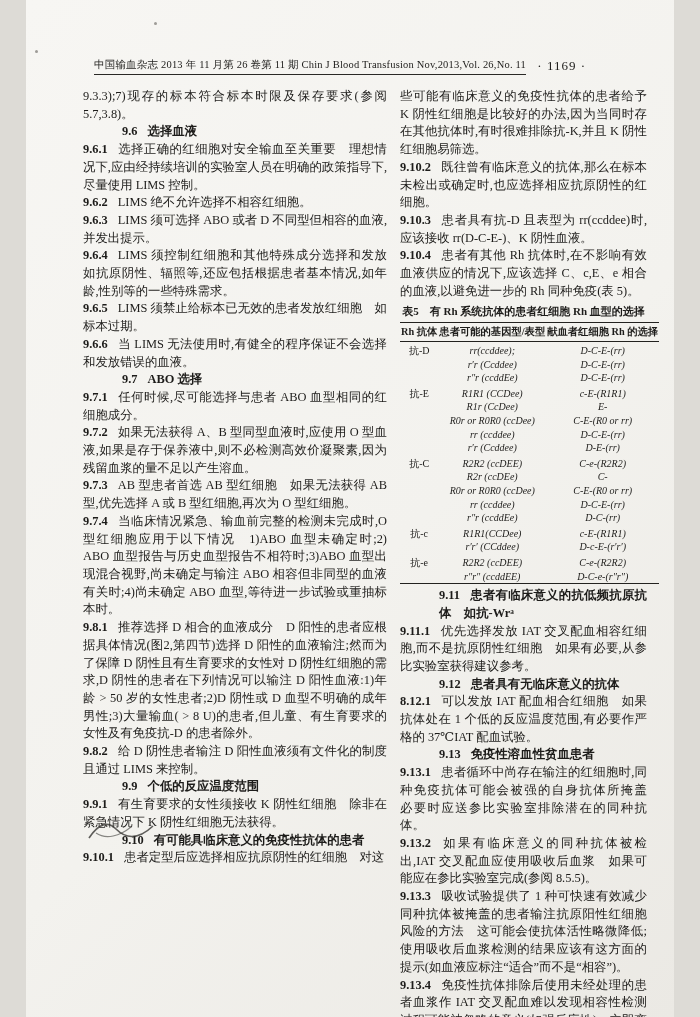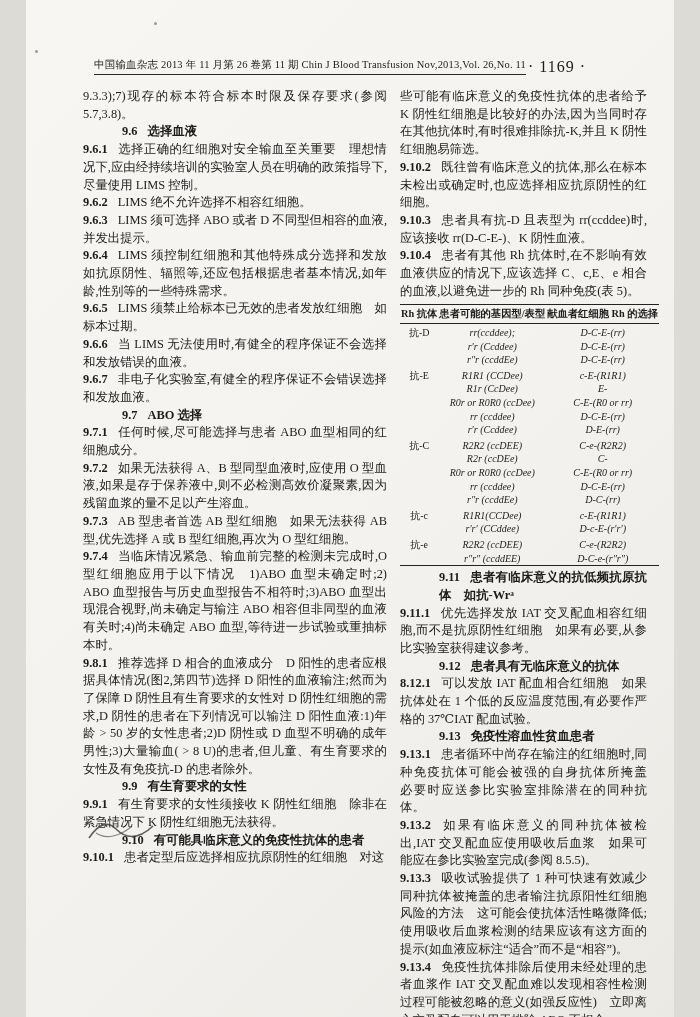--- a/index.html
+++ b/index.html
@@ -18,21 +18,21 @@
     position:absolute;top:58px;left:68px;right:40px;
     font-size:10.5px;letter-spacing:.2px;white-space:nowrap;
   }
   .journal-line{
     display:inline-block;
     border-bottom:1px solid #2a2926;
     padding-bottom:2px;
   }
   .page-no{
     position:absolute;right:48px;top:0;
-    font-size:16px;letter-spacing:1px;
+    font-size:13px;letter-spacing:1px;
   }
   
   .content{
     position:absolute;top:88px;left:57px;right:27px;
     display:flex;gap:13px;
   }
   .col{font-size:12.4px;line-height:17.7px;text-align:justify;}
   .col-left{width:304px;flex:none;}
   .col-right{flex:1;min-width:0;}
   .para{margin:0;}
@@ -90,38 +90,38 @@
         <p class="para"><span class="num">9.6.2</span><span>LIMS 绝不允许选择不相容红细胞。</span></p>
 
         <p class="para"><span class="num">9.6.3</span><span>LIMS 须可选择 ABO 或者 D 不同型但相容的血液,并发出提示。</span></p>
 
         <p class="para"><span class="num">9.6.4</span><span>LIMS 须控制红细胞和其他特殊成分选择和发放　如抗原阴性、辐照等,还应包括根据患者基本情况,如年龄,性别等的一些特殊需求。</span></p>
 
         <p class="para"><span class="num">9.6.5</span><span>LIMS 须禁止给标本已无效的患者发放红细胞　如标本过期。</span></p>
 
         <p class="para"><span class="num">9.6.6</span><span>当 LIMS 无法使用时,有健全的程序保证不会选择和发放错误的血液。</span></p>
 
-        <p class="para"><span class="num">9.6.7</span><span>非电子化实验室,有健全的程序保证不会错误选择和发放血液。</span></p>
 
         <p class="para bold"><span class="num">9.7</span><span>ABO 选择</span></p>
 
         <p class="para"><span class="num">9.7.1</span><span>任何时候,尽可能选择与患者 ABO 血型相同的红细胞成分。</span></p>
 
         <p class="para"><span class="num">9.7.2</span><span>如果无法获得 A、B 型同型血液时,应使用 O 型血液,如果是存于保养液中,则不必检测高效价凝聚素,因为残留血浆的量不足以产生溶血。</span></p>
 
         <p class="para"><span class="num">9.7.3</span><span>AB 型患者首选 AB 型红细胞　如果无法获得 AB 型,优先选择 A 或 B 型红细胞,再次为 O 型红细胞。</span></p>
 
         <p class="para"><span class="num">9.7.4</span><span>当临床情况紧急、输血前完整的检测未完成时,O 型红细胞应用于以下情况　1)ABO 血型未确定时;2) ABO 血型报告与历史血型报告不相符时;3)ABO 血型出现混合视野,尚未确定与输注 ABO 相容但非同型的血液有关时;4)尚未确定 ABO 血型,等待进一步试验或重抽标本时。</span></p>
 
 
         <p class="para"><span class="num">9.8.1</span><span>推荐选择 D 相合的血液成分　D 阳性的患者应根据具体情况(图2,第四节)选择 D 阳性的血液输注;然而为了保障 D 阴性且有生育要求的女性对 D 阴性红细胞的需求,D 阴性的患者在下列情况可以输注 D 阳性血液:1)年龄 &gt; 50 岁的女性患者;2)D 阴性或 D 血型不明确的成年男性;3)大量输血( &gt; 8 U)的患者,但儿童、有生育要求的女性及有免疫抗-D 的患者除外。</span></p>
 
-
-
-        <p class="para bold"><span class="num">9.9</span><span>有生育要求的女性</span></p>
+        <p class="para"><span class="num">9.8.2</span><span>给 D 阴性患者输注 D 阳性血液须有文件化的制度且通过 LIMS 来控制。</span></p>
+
+
+        <p class="para bold"><span class="num">9.9</span><span>个低的反应温度范围</span></p>
 
         <p class="para"><span class="num">9.9.1</span><span>有生育要求的女性须接收 K 阴性红细胞　除非在紧急情况下 K 阴性红细胞无法获得。</span></p>
 
         <p class="para bold"><span class="num">9.10</span><span>有可能具临床意义的免疫性抗体的患者</span></p>
 
         <p class="para"><span class="num">9.10.1</span><span>患者定型后应选择相应抗原阴性的红细胞　对这</span></p>
       </div>
 
     <div class="col col-right">
 
@@ -130,20 +130,21 @@
           <p class="para"><span>些可能有临床意义的免疫性抗体的患者给予 K 阴性红细胞是比较好的办法,因为当同时存在其他抗体时,有时很难排除抗-K,并且 K 阴性红细胞易筛选。</span></p>
 
           <p class="para"><span class="num">9.10.2</span><span>既往曾有临床意义的抗体,那么在标本未检出或确定时,也应选择相应抗原阴性的红细胞。</span></p>
 
           <p class="para"><span class="num">9.10.3</span><span>患者具有抗-D 且表型为 rr(ccddee)时,应该接收 rr(D-C-E-)、K 阴性血液。</span></p>
 
           <p class="para"><span class="num">9.10.4</span><span>患者有其他 Rh 抗体时,在不影响有效血液供应的情况下,应该选择 C、c,E、e 相合的血液,以避免进一步的 Rh 同种免疫(表 5)。</span></p>
         </div>
 
       <div class="table-block">
+        <div class="table-title">表5　有 Rh 系统抗体的患者红细胞 Rh 血型的选择</div>
         <table class="rh">
           <thead>
             <tr>
               <th>Rh 抗体</th>
               <th>患者可能的基因型/表型</th>
               <th>献血者红细胞 Rh 的选择</th>
             </tr>
           </thead>
           <tbody>
 

